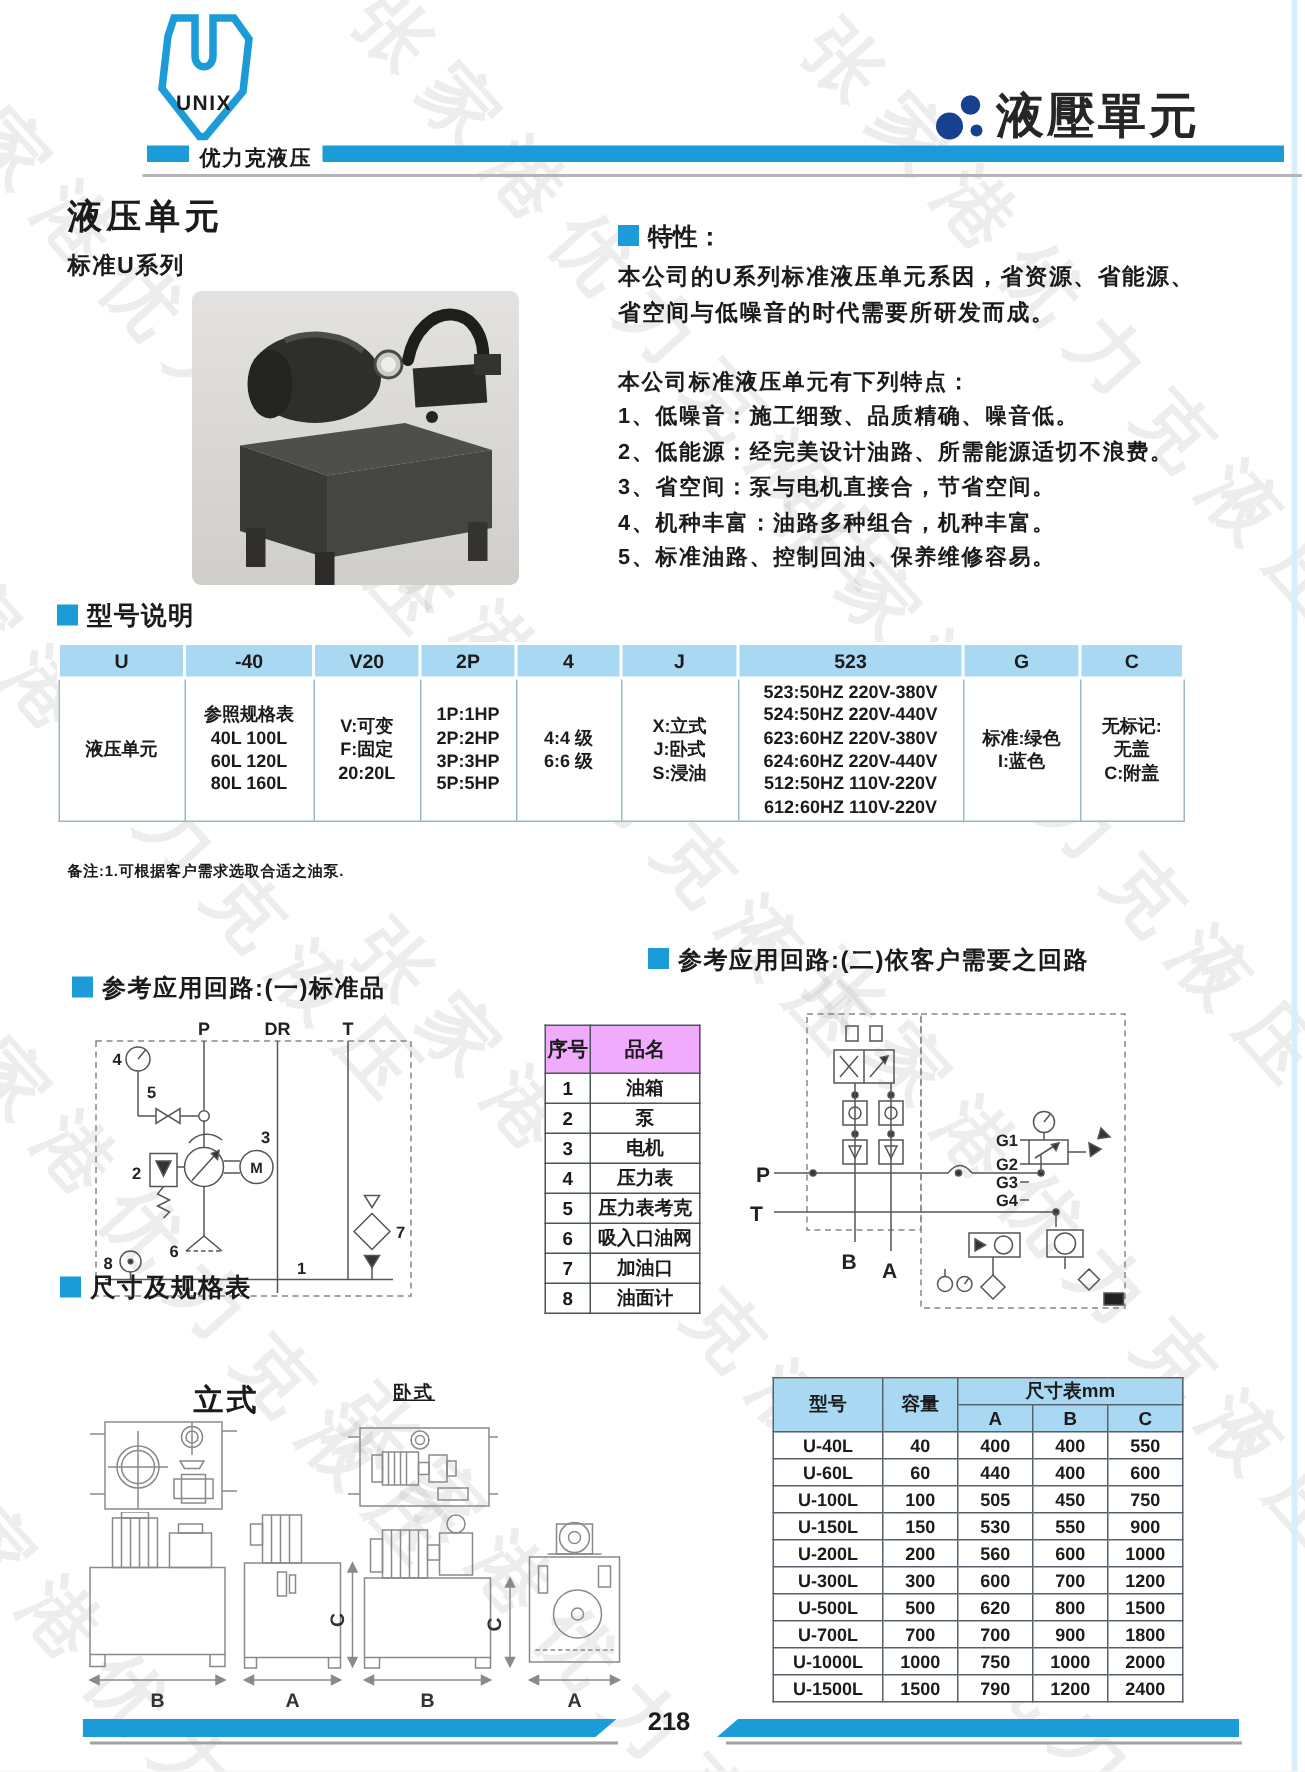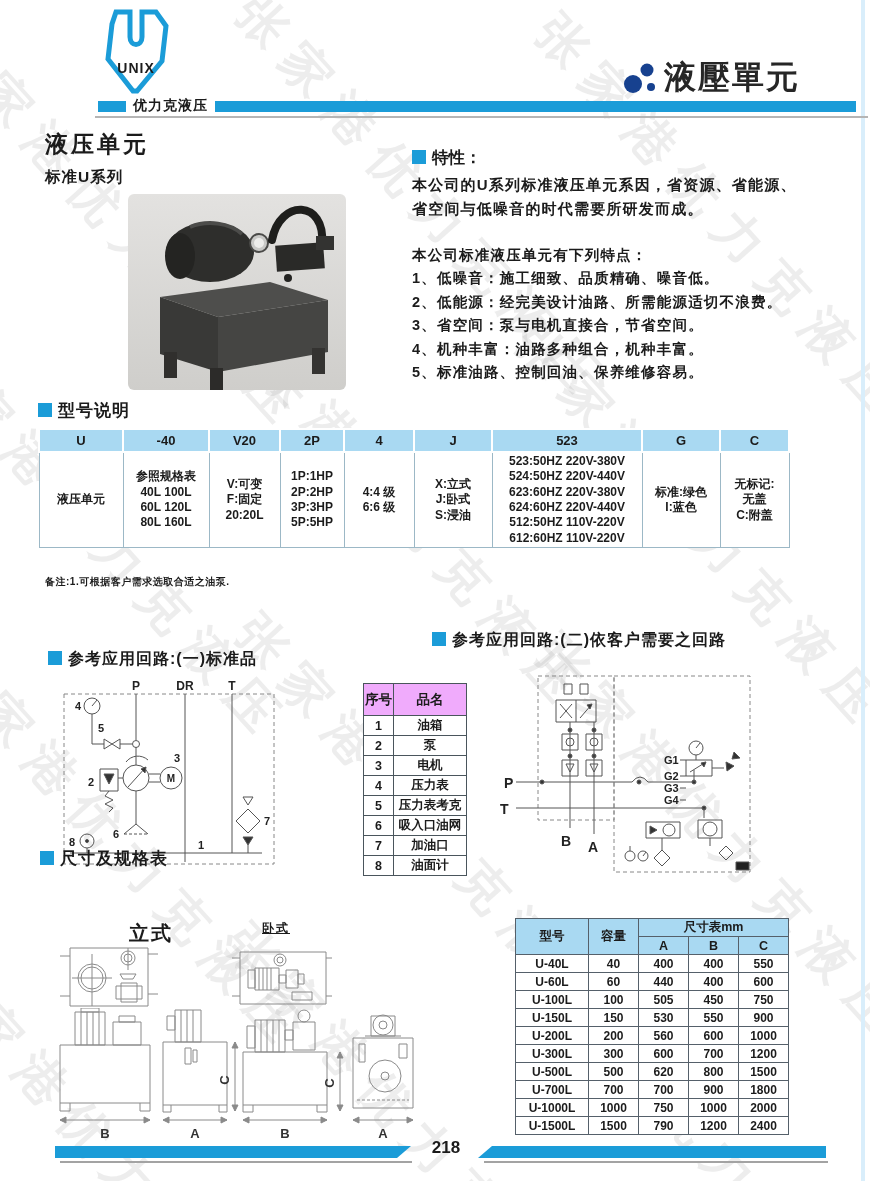--- a/index.html
+++ b/index.html
@@ -11,21 +11,21 @@
            letter-spacing:16px;white-space:nowrap;transform:rotate(48deg);transform-origin:left top;}
   .wm span:nth-child(1){left:-30px;top:10px;}  .wm span:nth-child(2){left:270px;top:-20px;}
   .wm span:nth-child(3){left:570px;top:0px;}   .wm span:nth-child(4){left:-50px;top:320px;}
   .wm span:nth-child(5){left:250px;top:290px;} .wm span:nth-child(6){left:550px;top:310px;}
   .wm span:nth-child(7){left:-30px;top:630px;} .wm span:nth-child(8){left:270px;top:600px;}
   .wm span:nth-child(9){left:570px;top:620px;} .wm span:nth-child(10){left:-40px;top:940px;}
   .wm span:nth-child(11){left:260px;top:910px;}.wm span:nth-child(12){left:560px;top:930px;}
   .z{position:absolute;z-index:2;}
   
   .logo-svg{left:96px;top:6px;}
-  .brand-row{left:98px;top:97px;width:758px;display:flex;align-items:center;}
+  .brand-row{left:98px;top:97px;width:758px;display:flex;}
   .brand-seg{width:28px;height:11px;background:#1b9cd8;}
   .brand-txt{font-size:14px;font-weight:bold;margin:0 7px;letter-spacing:1px;white-space:nowrap;}
   .brand-bar{flex:1;height:11px;background:#1b9cd8;}
   .hdr-grayline{left:95px;top:116px;width:773px;height:2px;background:#b5b5b5;}
   .hdr-right{left:622px;top:56px;display:flex;align-items:center;}
   .hdr-title{font-size:32px;font-weight:bold;color:#262626;letter-spacing:2px;margin-left:8px;white-space:nowrap;}
   .edge-line{left:861px;top:0;width:4px;height:1181px;background:#d9eefb;z-index:1;}
   
   .intro-title{left:45px;top:129px;font-size:23px;font-weight:bold;letter-spacing:3px;}
   .intro-sub{left:45px;top:167px;font-size:15.5px;font-weight:bold;letter-spacing:1px;}

